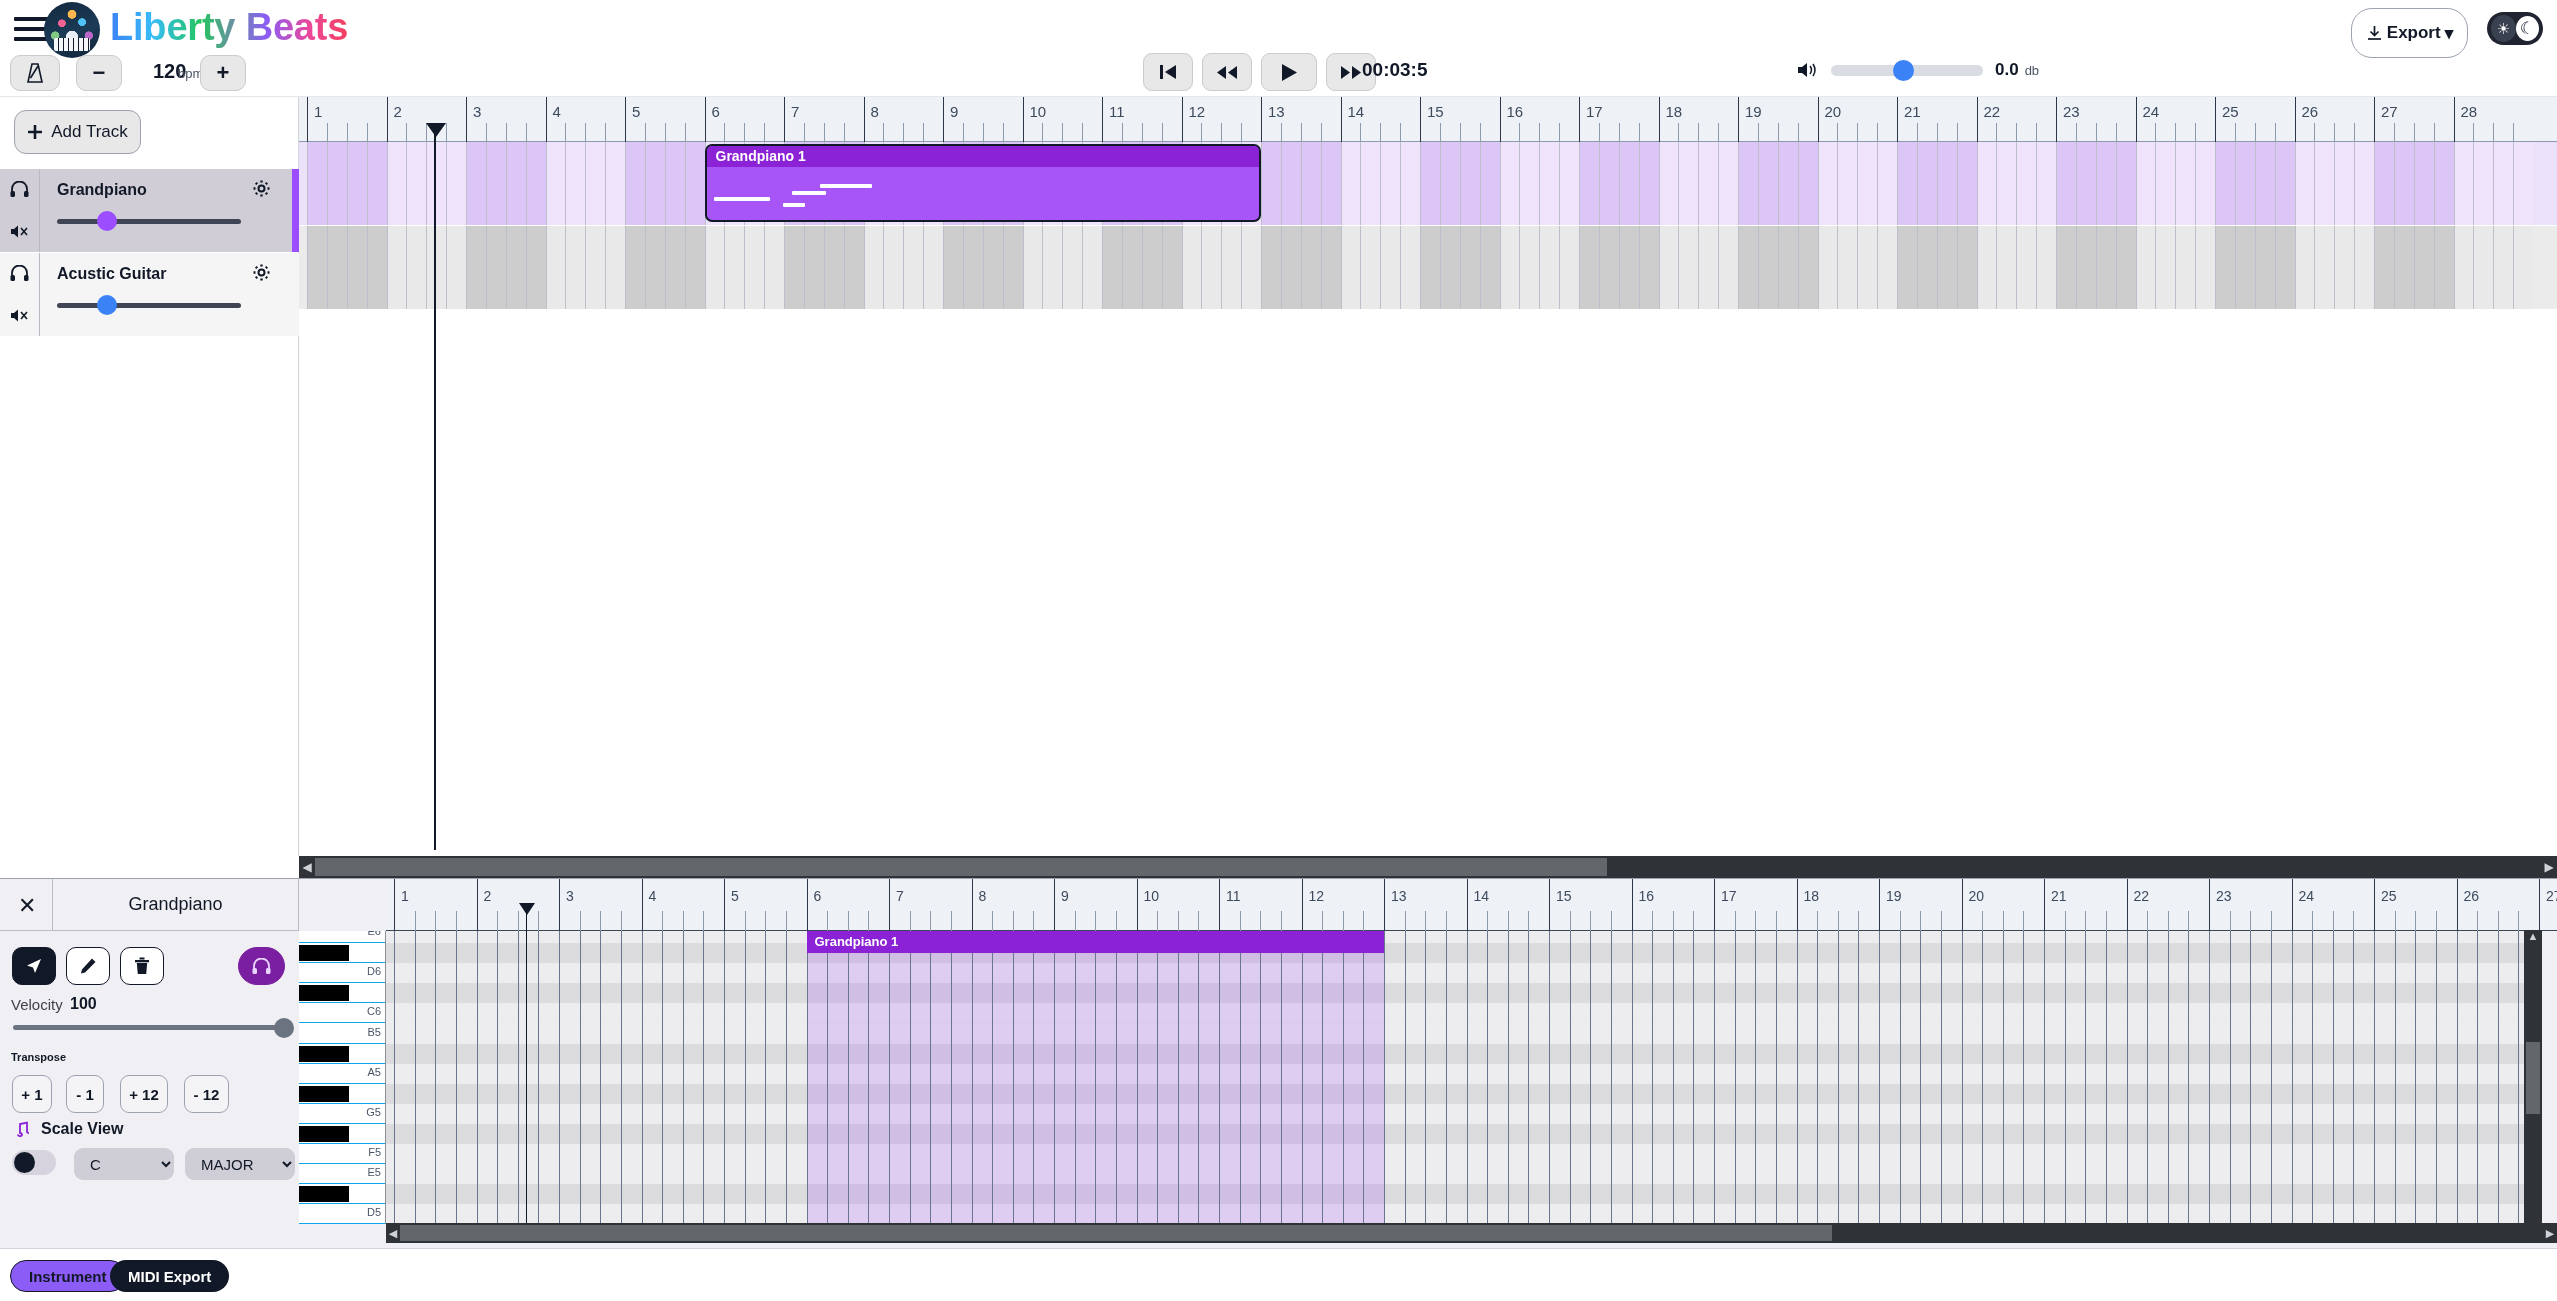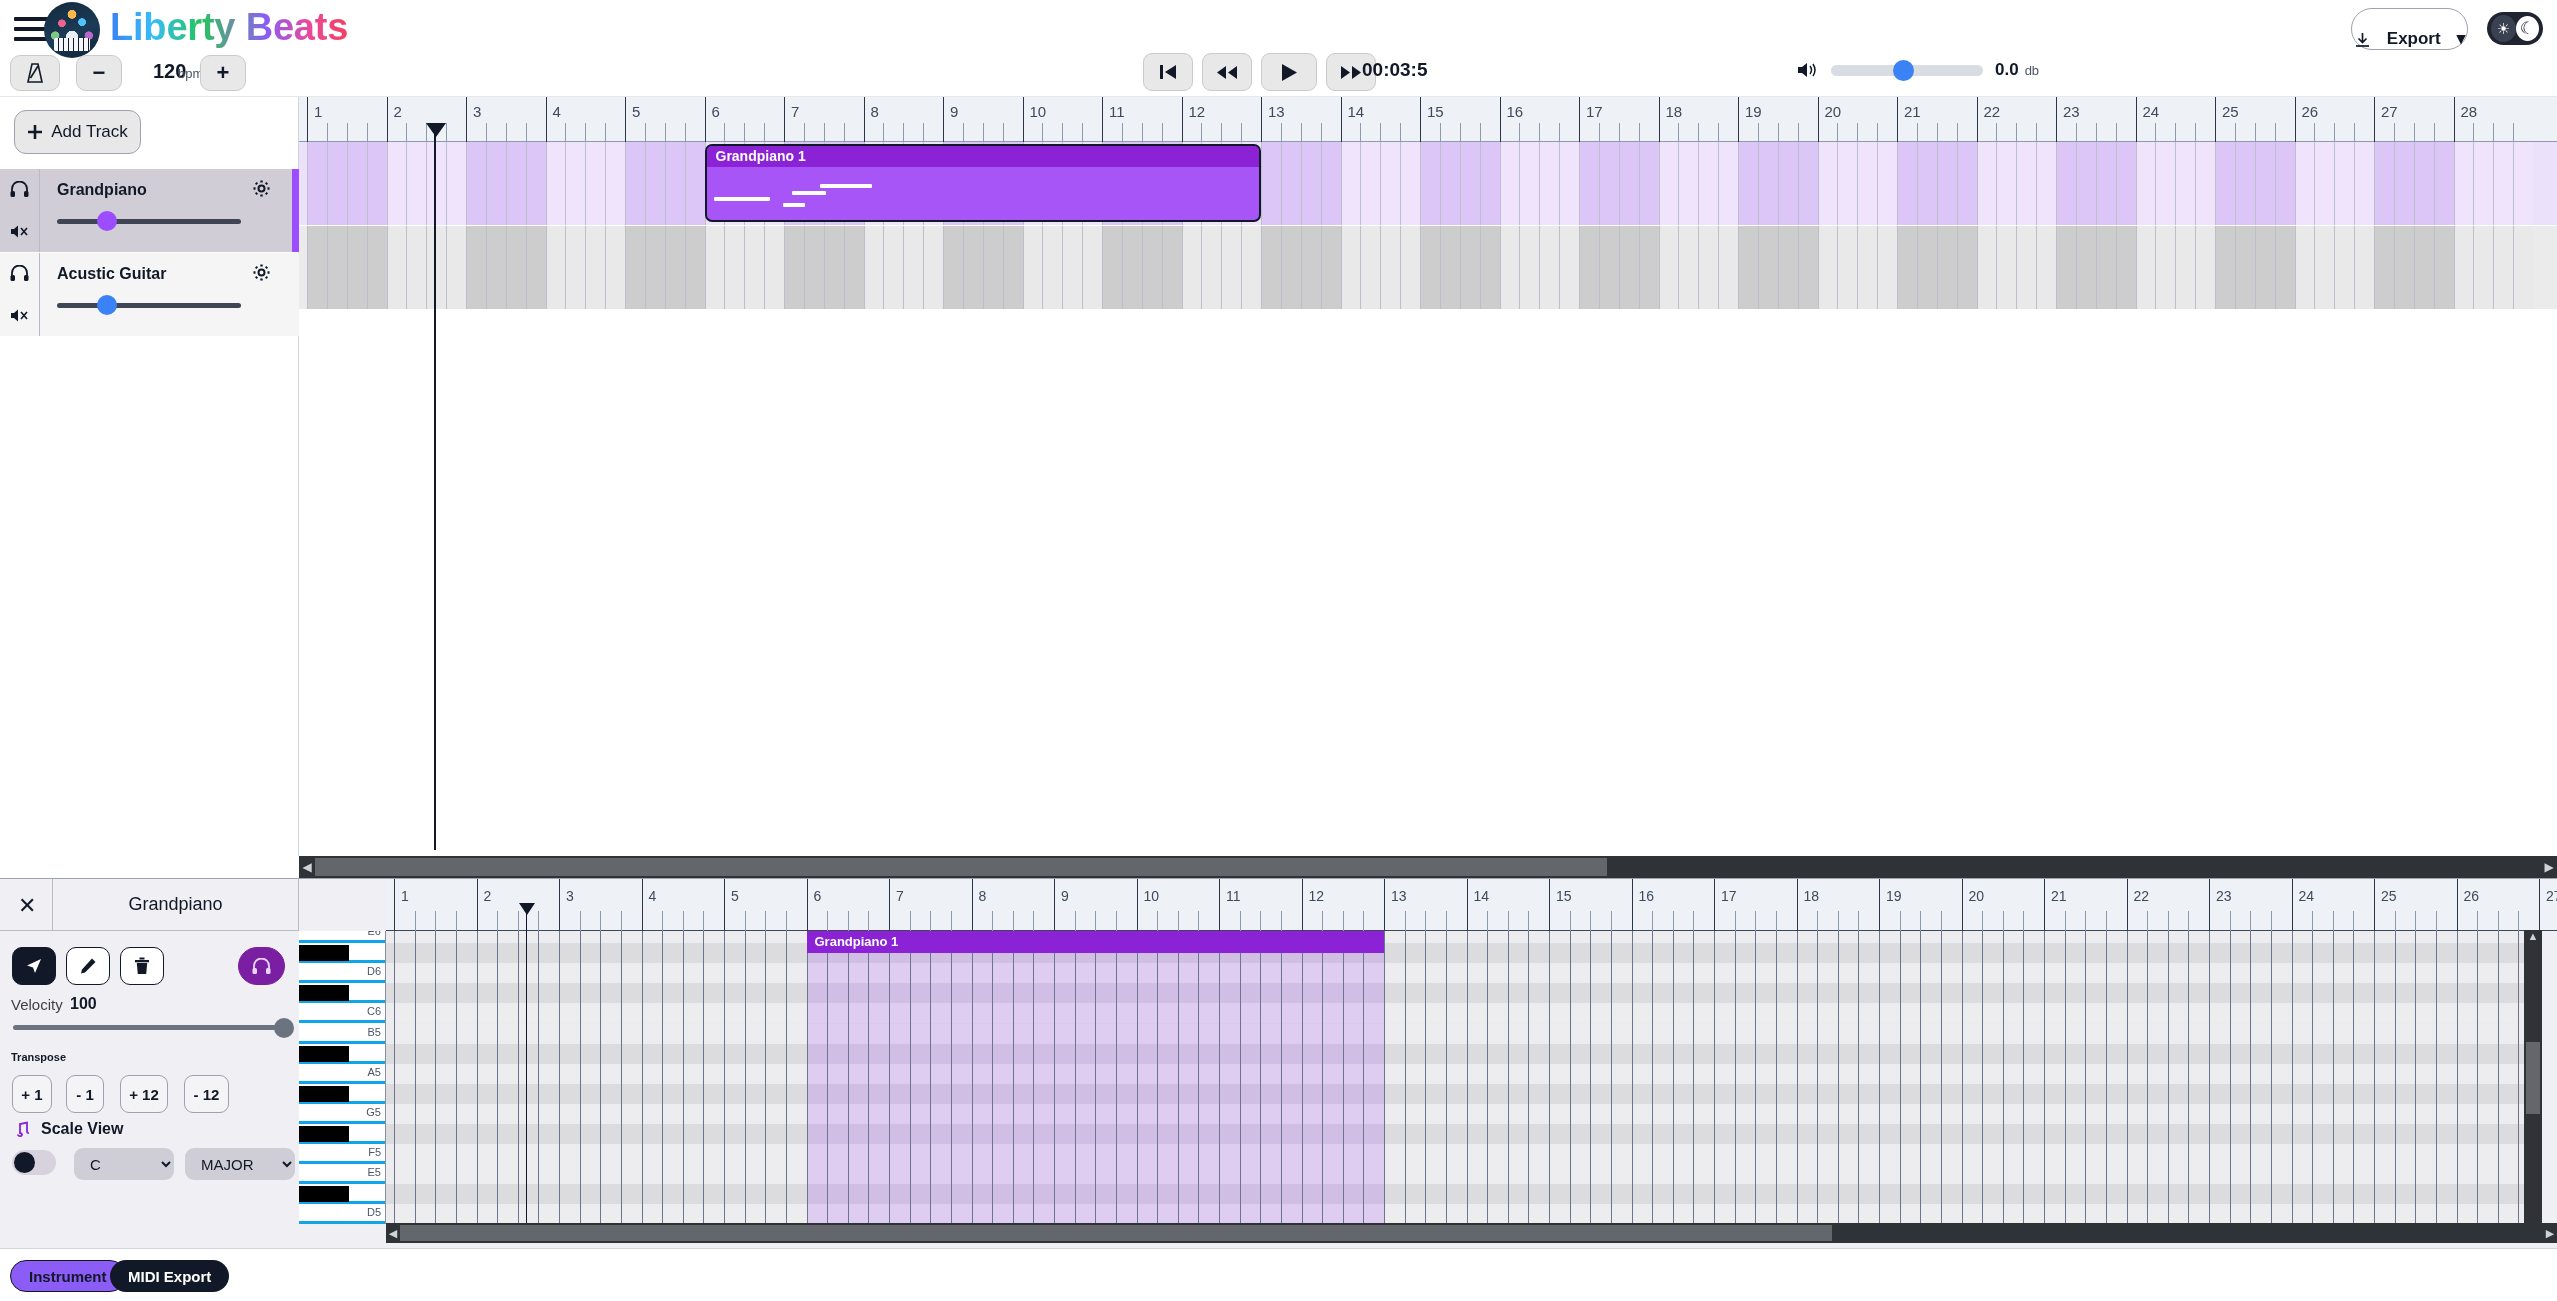--- a/index.html
+++ b/index.html
@@ -70,23 +70,23 @@
   .tbtn.play { width: 56px; }
   .timecode { position: absolute; left: 1362px; top: 59px; font-size: 19px; font-weight: bold; color: #111827; }
 
   .vol-wrap { position: absolute; left: 1797px; top: 60px; display: flex; align-items: center; gap: 12px; }
   .vol-track { position: relative; width: 152px; height: 11px; background: #d9dce2; border-radius: 6px; }
   .vol-knob { position: absolute; left: 62px; top: -5px; width: 21px; height: 21px; border-radius: 50%; background: #3b82f6; }
   .vol-val { font-size: 17px; font-weight: bold; }
   .vol-unit { font-size: 13px; color: #4b5563; margin-left: -6px; }
 
   .export-btn {
-    position: absolute; left: 2351px; top: 8px; width: 117px; height: 42px;
+    position: absolute; left: 2351px; top: 8px; width: 117px; height: 50px;
     background: #ffffff; border: 1px solid #9ca3af; border-radius: 21px;
-    display: flex; align-items: flex-end; justify-content: center; gap: 16px;
+    display: flex; align-items: center; justify-content: center; gap: 4px;
     font-size: 17px; font-weight: bold; cursor: pointer;
   }
   .theme-toggle {
     position: absolute; left: 2487px; top: 12px; width: 56px; height: 33px;
     background: #1f2430; border-radius: 17px; display: flex; align-items: center;
     justify-content: space-between; padding: 0 4px; cursor: pointer;
   }
   .theme-toggle .sun { width: 27px; height: 27px; border-radius: 50%; background: #3a4150;
     display: flex; align-items: center; justify-content: center; color: #fff; font-size: 15px; }
   .theme-toggle .moon { color: #1f2430; font-size: 17px; width: 25px; height: 25px;
@@ -182,21 +182,21 @@
 
   .sv-icon { position: absolute; left: 12px; top: 1121px; }
   .sv-label { position: absolute; left: 41px; top: 1120px; font-size: 16px; font-weight: bold; }
   .sv-toggle { position: absolute; left: 12px; top: 1150px; width: 44px; height: 25px; background: #d6d3de; border-radius: 13px; cursor: pointer; }
   .sv-toggle .dot { position: absolute; left: 2px; top: 2px; width: 21px; height: 21px; border-radius: 50%; background: #111827; }
   .sv-select { position: absolute; top: 1148px; height: 32px; background: #cfcdd6; border: none; border-radius: 9px;
     font-family: "Liberation Sans", sans-serif; font-size: 15px; padding-left: 12px; color: #111827; cursor: pointer; }
 
   
   .keys { position: absolute; left: 299px; top: 52px; width: 87px; height: 293px; background: #ffffff; border-right: 1px solid #8a8f99; overflow: hidden; }
-  .key { position: absolute; left: 0; width: 87px; height: 20.1px; border-bottom: 3px solid #0ea5e9; }
+  .key { position: absolute; left: 0; width: 87px; height: 20.1px; border-bottom: 1px solid #0ea5e9; }
   .key.black { background: #ffffff; }
   .key.black::before { content: ""; position: absolute; left: 0; top: 2px; width: 50px; height: 16px; background: #000000; }
   .key-label { position: absolute; right: 5px; top: 2px; font-size: 11px; color: #4a5568; }
 
   .pr-ruler { position: absolute; left: 386px; top: 0; width: 2171px; height: 52px; background: #eef2f7; border-bottom: 1px solid #3a4759; }
   .pr-bar { position: absolute; top: 0; height: 52px; border-left: 1px solid #2b3648; }
   .pr-barnum { position: absolute; top: 9px; font-size: 14px; color: #3d4a5c; }
   .pr-beat { position: absolute; top: 32px; height: 20px; border-left: 1px solid #8d99ad; }
 
   .grid { position: absolute; left: 386px; top: 52px; width: 2155px; height: 293px; background: #ebebeb; overflow: hidden; }

